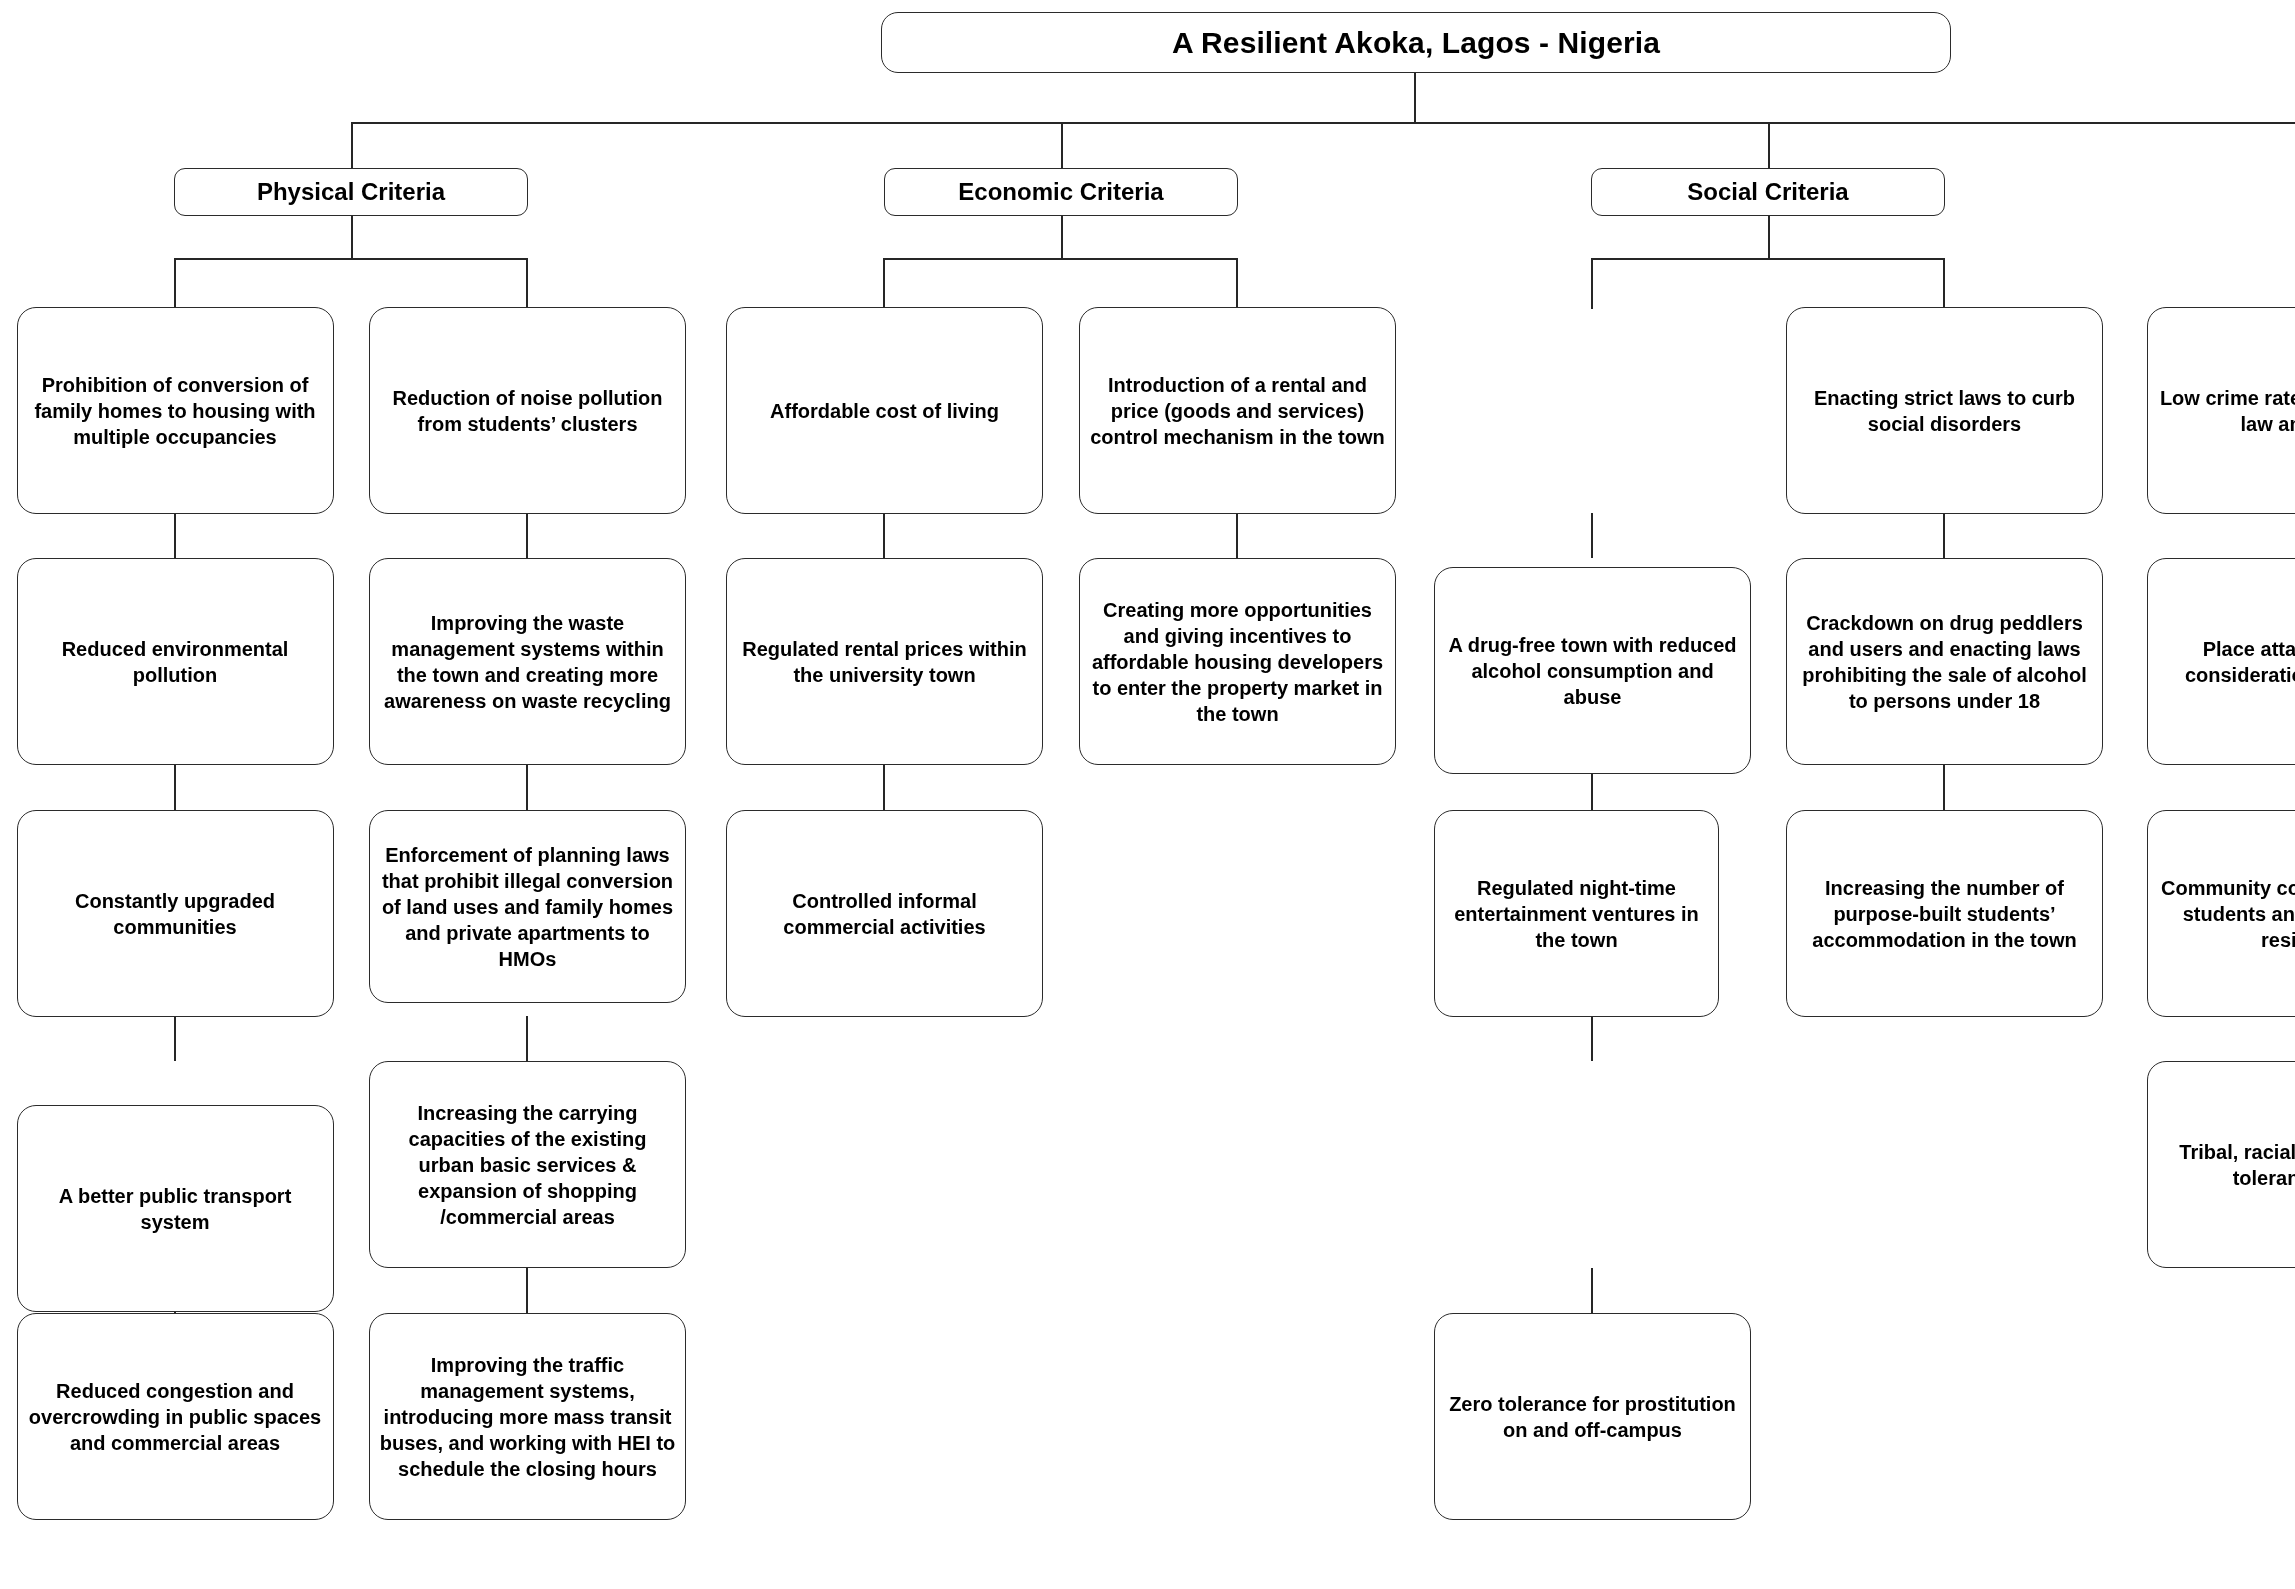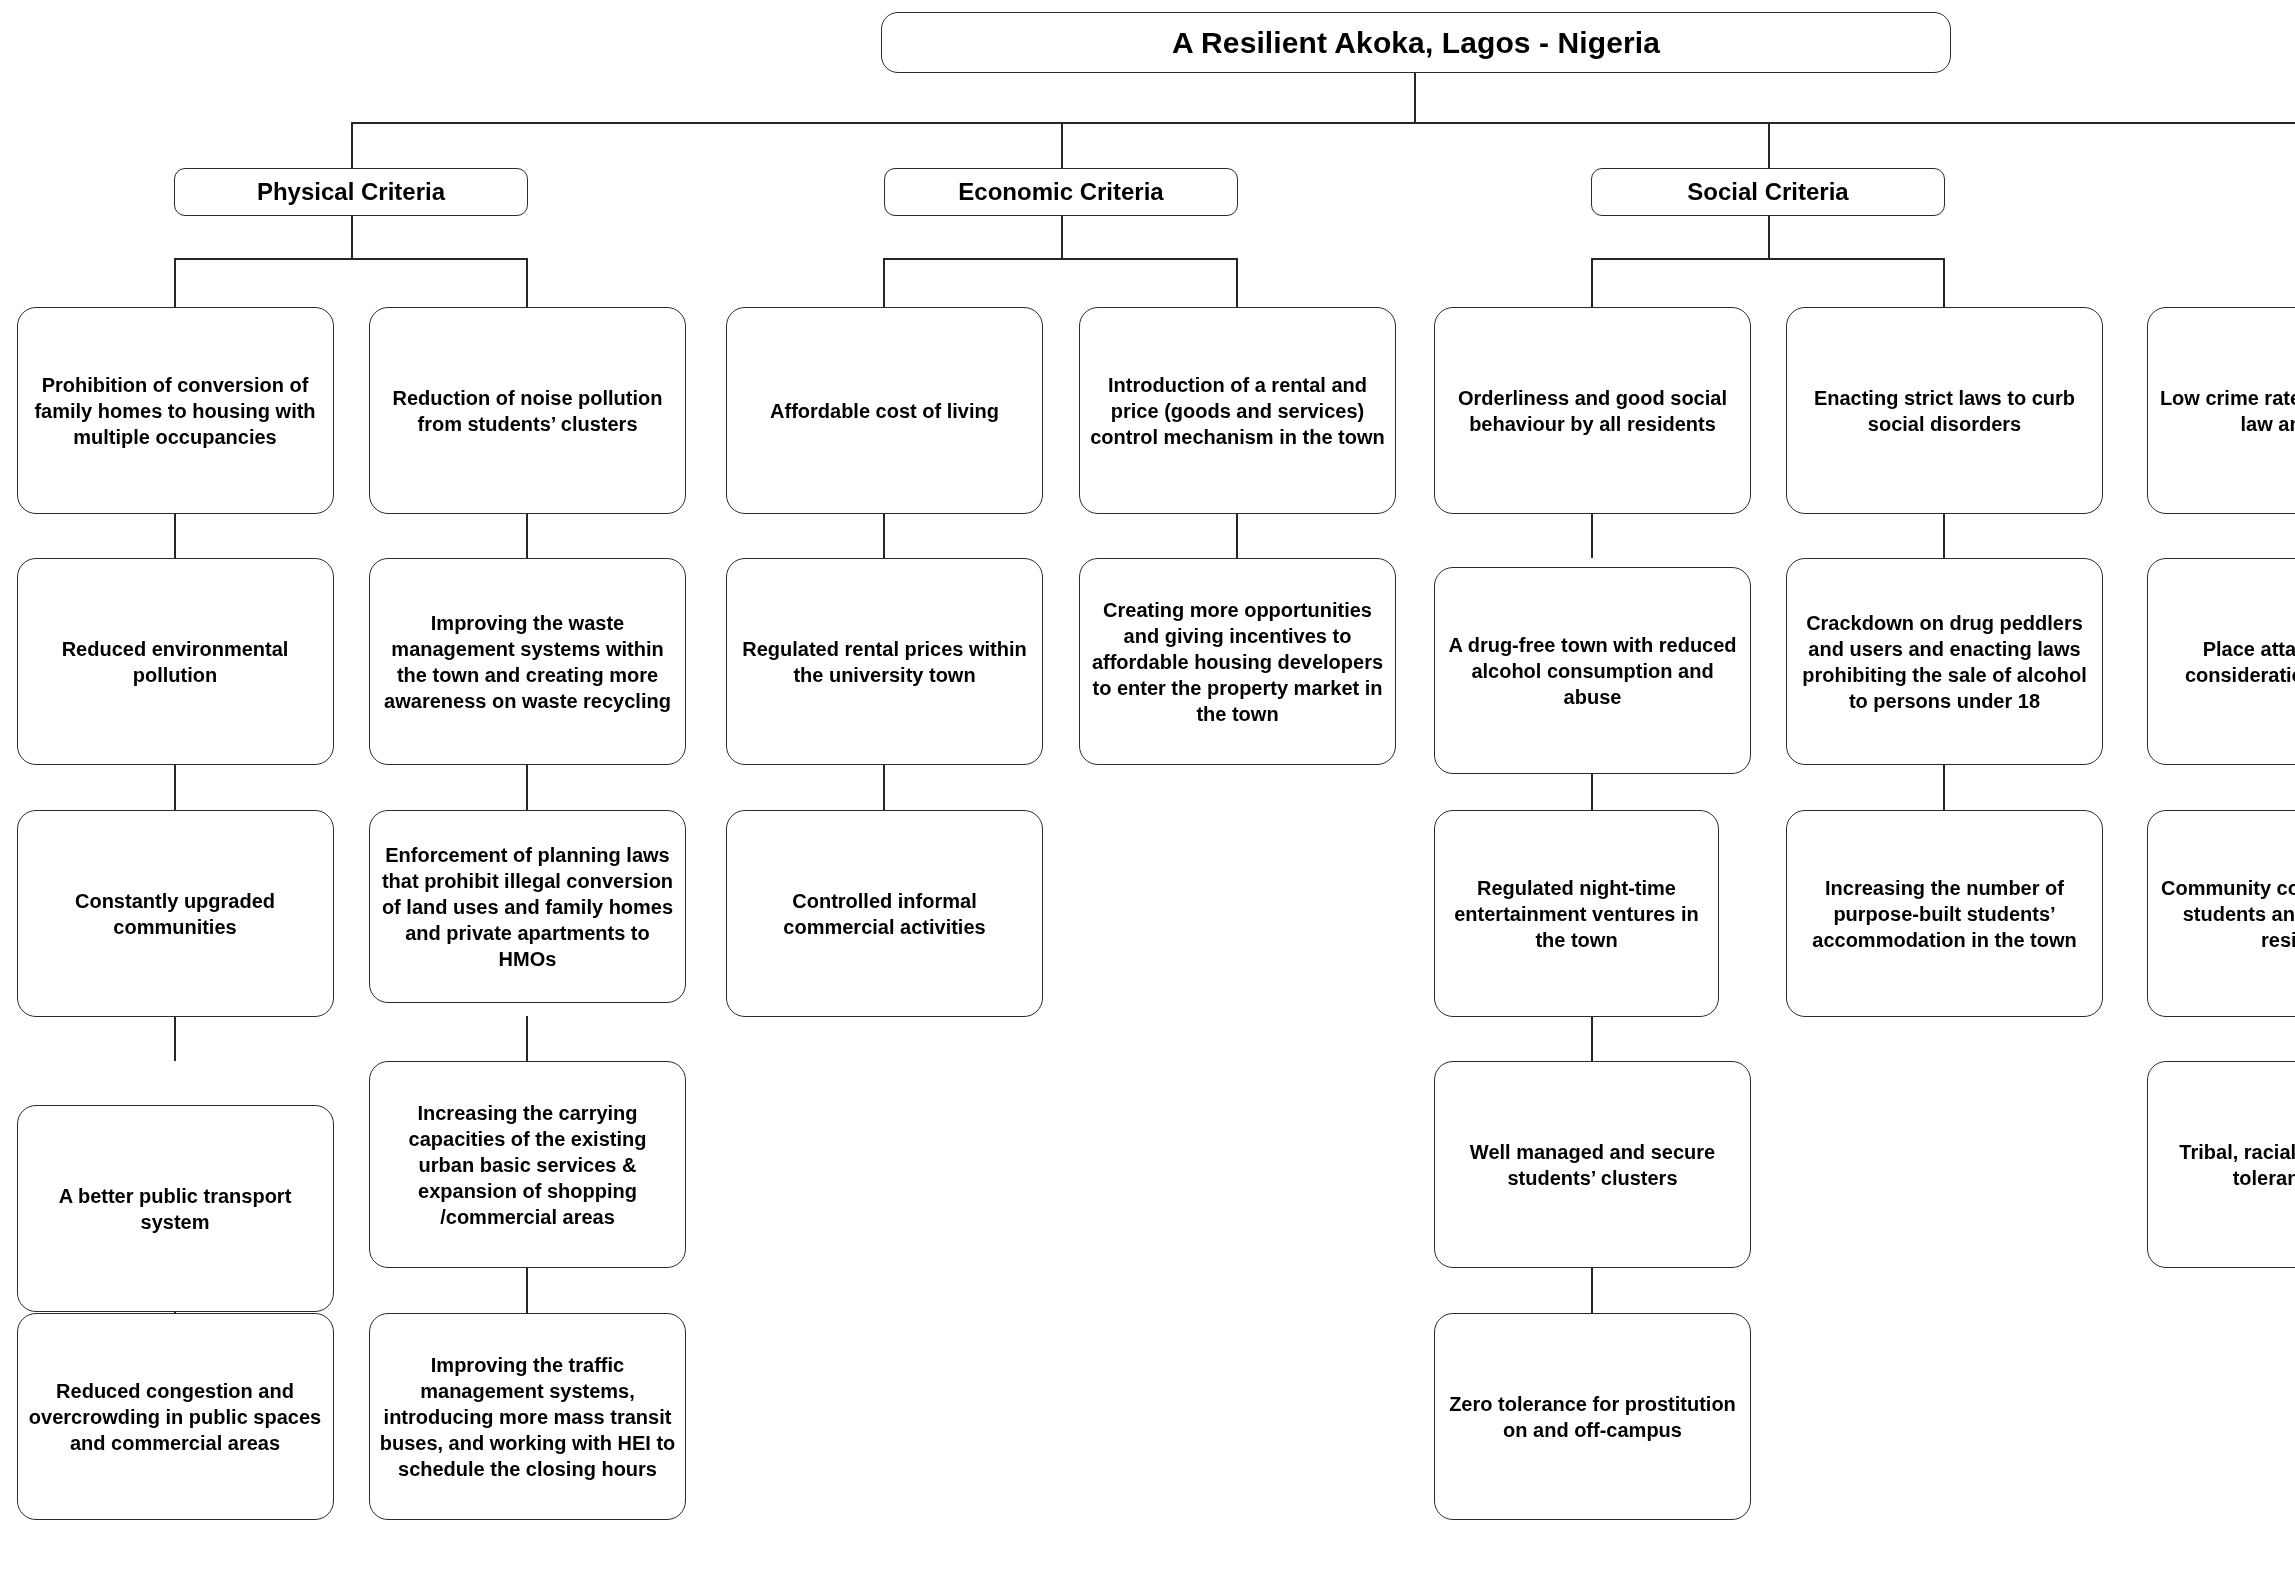--- a/index.html
+++ b/index.html
@@ -141,35 +141,29 @@
   </div>
 
   <div class="node lvl-node" style="left:1079px;top:307px;width:317px;height:207px;">
     <span class="txt">Introduction of a rental and price (goods and services) control mechanism in the town</span>
   </div>
   <div class="conn v" style="left:1236px;top:513px;width:1.8px;height:45px;"></div>
   <div class="node lvl-node" style="left:1079px;top:558px;width:317px;height:207px;">
     <span class="txt">Creating more opportunities and giving incentives to affordable housing developers to enter the property market in the town</span>
   </div>
 
-  <div class="node lvl-node" style="left:1434px;top:307px;width:317px;height:207px;">
-    <span class="txt">Orderliness and good social behaviour by all residents</span>
-  </div>
   <div class="conn v" style="left:1591px;top:513px;width:1.8px;height:45px;"></div>
   <div class="node lvl-node" style="left:1434px;top:567px;width:317px;height:207px;">
     <span class="txt">A drug-free town with reduced alcohol consumption and abuse</span>
   </div>
   <div class="conn v" style="left:1591px;top:765px;width:1.8px;height:45px;"></div>
   <div class="node lvl-node" style="left:1434px;top:810px;width:285px;height:207px;">
     <span class="txt">Regulated night-time entertainment ventures in the town</span>
   </div>
   <div class="conn v" style="left:1591px;top:1016px;width:1.8px;height:45px;"></div>
-  <div class="node lvl-node" style="left:1434px;top:1061px;width:317px;height:207px;">
-    <span class="txt">Well managed and secure students’ clusters</span>
-  </div>
   <div class="conn v" style="left:1591px;top:1268px;width:1.8px;height:45px;"></div>
   <div class="node lvl-node" style="left:1434px;top:1313px;width:317px;height:207px;">
     <span class="txt">Zero tolerance for prostitution on and off-campus</span>
   </div>
 
   <div class="node lvl-node" style="left:1786px;top:307px;width:317px;height:207px;">
     <span class="txt">Enacting strict laws to curb social disorders</span>
   </div>
   <div class="conn v" style="left:1943px;top:513px;width:1.8px;height:45px;"></div>
   <div class="node lvl-node" style="left:1786px;top:558px;width:317px;height:207px;">

